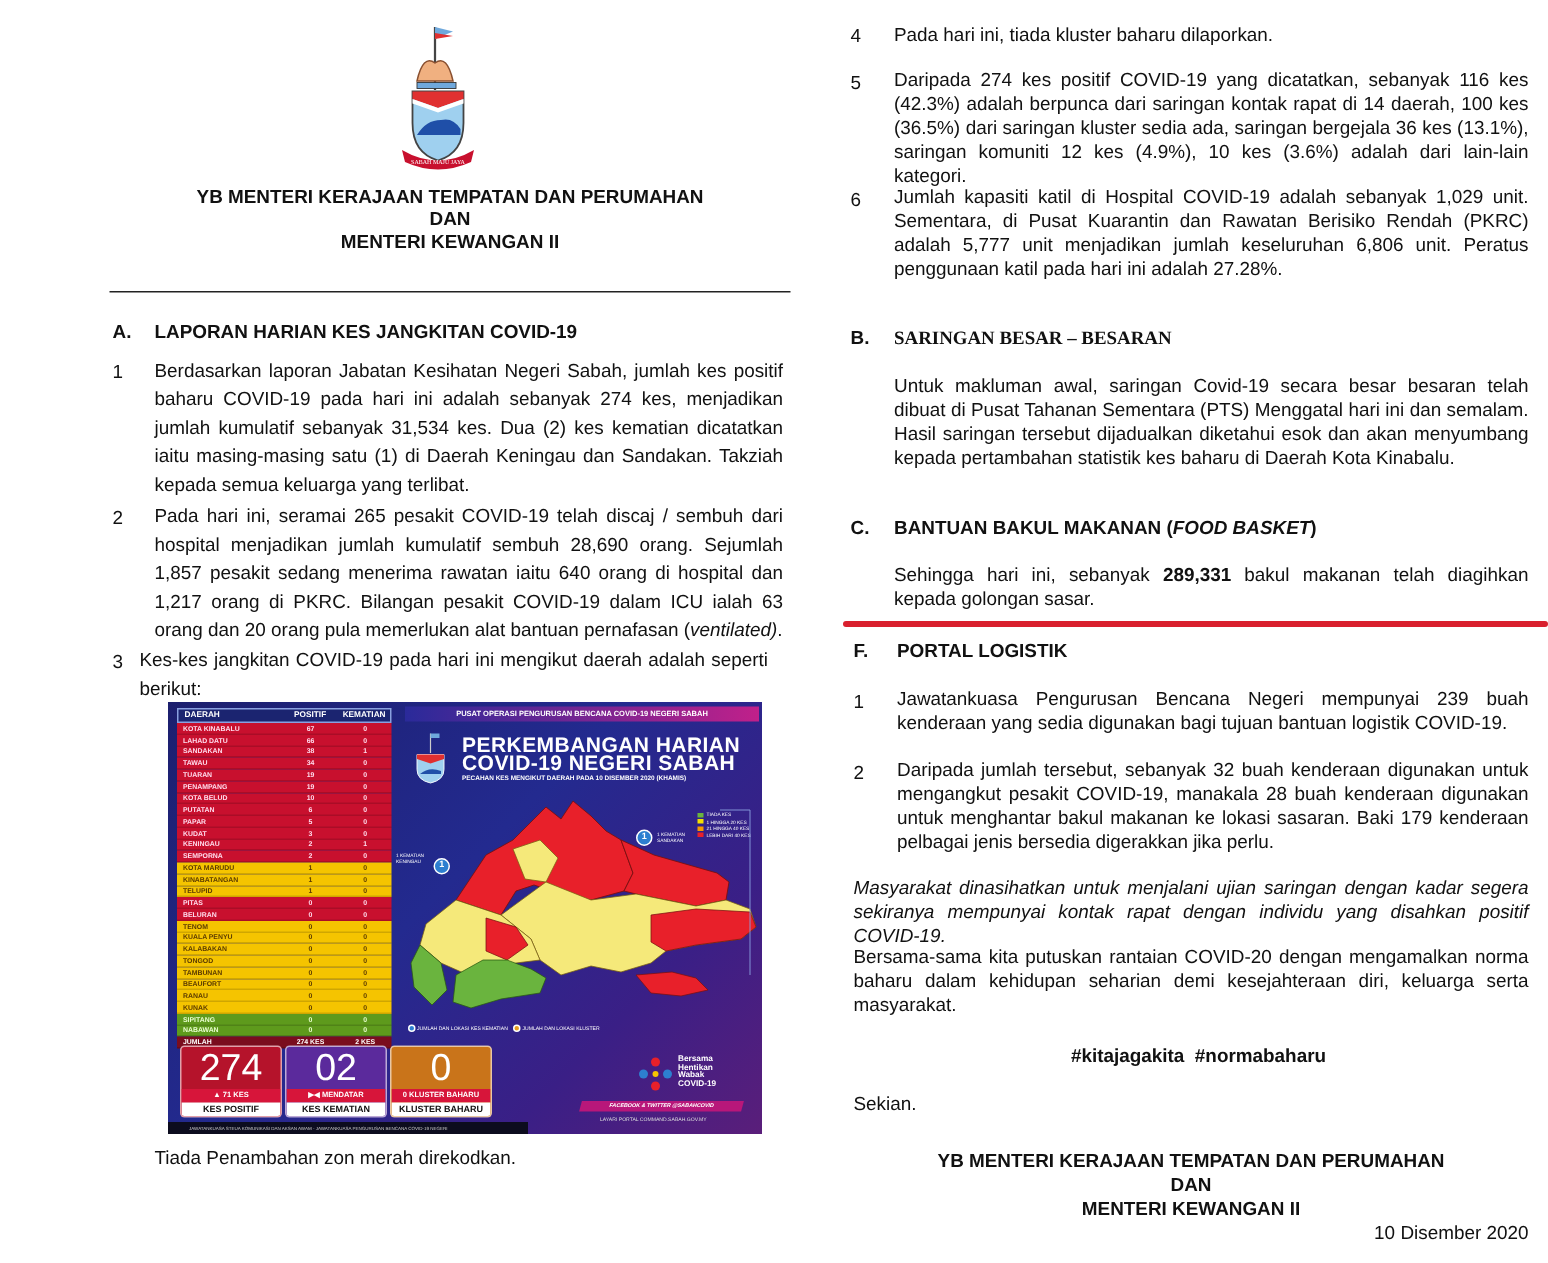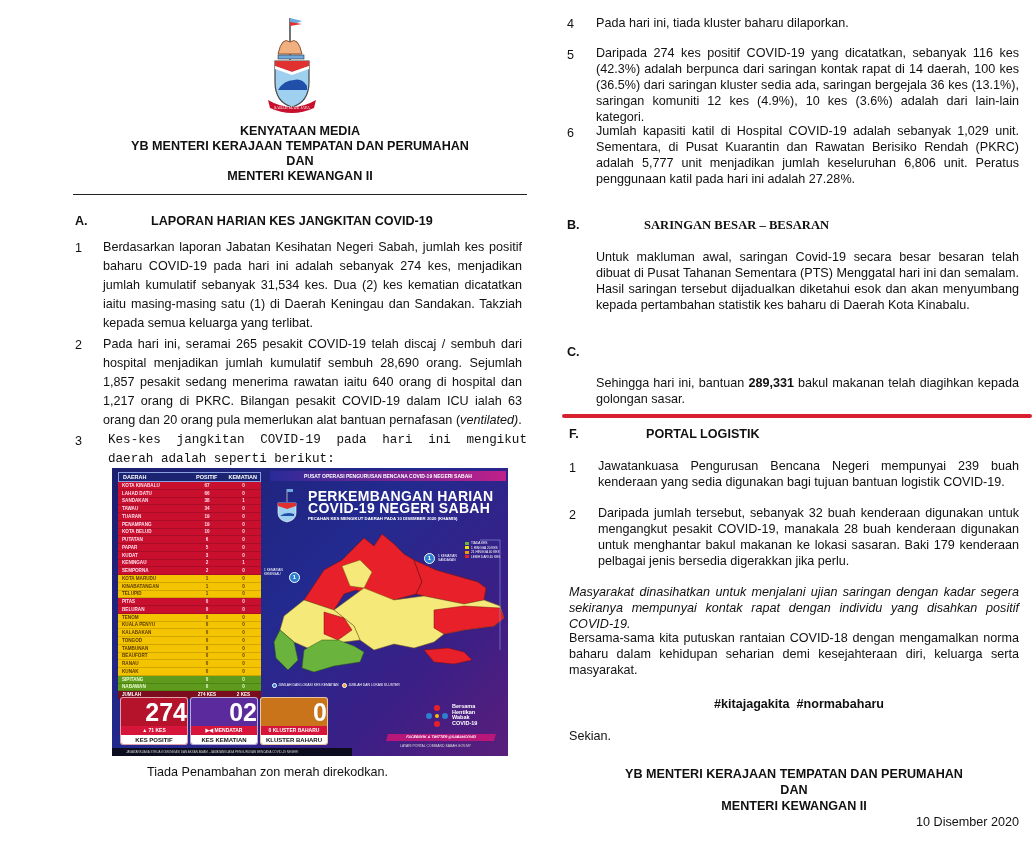--- a/index.html
+++ b/index.html
@@ -4,21 +4,21 @@
 <style>
   * { box-sizing: border-box; margin: 0; padding: 0; }
   html, body { width: 1032px; height: 842px; background: #ffffff; overflow: hidden; }
   body { position: relative; font-family: "Liberation Sans", sans-serif; color: #111; font-size: 12.6px; }
   .abs { position: absolute; }
   .para { text-align: justify; line-height: 19px; font-size: 12.6px; }
   .num { position: absolute; font-size: 12.6px; }
   .hdr { text-align: center; font-weight: bold; font-size: 12.6px; line-height: 15px; }
   .sec { font-weight: bold; font-size: 12.6px; }
   .sec .letter { position: absolute; left: 0; }
-  .sec .title { position: absolute; margin-left: 48px; }
+  .sec .title { position: absolute; }
 
   
   .info { position: absolute; left: 112px; top: 468px; width: 396px; height: 288px;
     background: linear-gradient(135deg, #1c1f6e 0%, #232a8f 45%, #3a1f86 75%, #5a1e7a 100%); overflow: hidden; padding-left: 44px; }
   .info .table { position: absolute; left: 6px; top: 4px; width: 143px; }
   .info .thead { display: flex; background: #1b2470; color: #fff; font-size: 5.5px; font-weight: bold; height: 10px; align-items: center; border: 1px solid #8aa0e0; }
   .info .row { display: flex; font-size: 4.6px; font-weight: bold; height: 7.75px; align-items: center; border-bottom: 1px solid rgba(0,0,0,0.15); }
   .info .c1 { width: 70px; padding-left: 4px; white-space: nowrap; overflow: hidden; }
   .info .c2 { width: 38px; text-align: center; }
   .info .c3 { width: 35px; text-align: center; }
@@ -26,21 +26,21 @@
   .row.yellow { background: #f5c400; color: #5a3a00; }
   .row.green { background: #5e9a1c; color: #eaffd0; }
   .row.total { background: #7a0d1e; color: #fff; }
   .banner-top { position: absolute; left: 158px; top: 3px; width: 236px; height: 10px;
     background: linear-gradient(90deg, #2a2a9a, #c0208a); color: #fff; font-size: 5px; font-weight: bold; text-align: center; line-height: 10px; }
   .big-title { position: absolute; left: 196px; top: 22px; color: #fff; font-weight: bold; font-size: 14px; line-height: 12px; letter-spacing: 0.3px; }
   .subtitle { position: absolute; left: 196px; top: 48px; color: #fff; font-size: 4.3px; font-weight: bold; }
   .legend { position: absolute; left: 353px; top: 73px; font-size: 3.2px; color: #fff; line-height: 4.5px; }
   .legend span.dot { display: inline-block; width: 4px; height: 3px; margin-right: 2px; vertical-align: middle; }
   .card { position: absolute; top: 229px; width: 68px; height: 48px; border-radius: 3px; border: 1px solid rgba(255,255,255,0.6); overflow: hidden; }
-  .card .val { height: 28px; color: #fff; font-weight: bold; font-size: 25px; text-align: right; line-height: 28px; }
+  .card .val { height: 28px; color: #fff; font-weight: normal; font-size: 25px; text-align: center; line-height: 28px; }
   .card .sub { height: 9px; background: #d7153a; color: #fff; font-size: 5px; font-weight: bold; text-align: center; line-height: 9px; }
   .card .lbl { height: 11px; background: #fff; color: #111; font-size: 6px; font-weight: bold; text-align: center; line-height: 11px; }
   .footer-strip { position: absolute; left: 0; bottom: 0; width: 240px; height: 8px; background: #0c0c1e; color: #ccc; font-size: 3px; line-height: 8px; padding-left: 14px; white-space: nowrap; }
   .bersama { position: absolute; left: 340px; top: 236px; color: #fff; font-size: 5.5px; line-height: 5.5px; font-weight: bold; }
   .social { position: absolute; left: 275px; top: 266px; width: 108px; height: 7px; background: #b8177a; color: #fff; font-size: 3.6px; font-weight: bold; line-height: 7px; text-align: center; transform: skewX(-15deg); }
   .portal { position: absolute; left: 288px; top: 276px; color: #ddd; font-size: 3.4px; }
   .maplegend { position: absolute; left: 160px; top: 215px; color: #fff; font-size: 3.4px; }
   .marker { position: absolute; width: 11px; height: 11px; border-radius: 50%; background: #2d7fd0; border: 1.5px solid #fff; color: #fff; font-size: 6px; font-weight: bold; text-align: center; line-height: 8px; }
   .marker-label { position: absolute; color: #fff; font-size: 3.2px; }
   .red-rule { position: absolute; left: 562px; top: 414px; width: 470px; height: 4px; background: #d9202e; border-radius: 2px; }
@@ -58,42 +58,41 @@
     <path d="M13 47 L47 47 L47 68 Q47 88 30 93 Q13 88 13 68 Z" fill="#9fd0ef" stroke="#444" stroke-width="1.2"></path>
     <path d="M13 47 L47 47 L47 52 L30 58 L13 52 Z" fill="#e03030"></path>
     <path d="M13 52 L30 58 L47 52 L47 55 L30 61 L13 55 Z" fill="#fff"></path>
     <path d="M16 76 Q22 66 32 66 Q40 64 45 72 L45 76 Z" fill="#1f4fa8"></path>
     <path d="M6 86 Q30 100 54 86 L52 94 Q30 104 8 94 Z" fill="#c8102e"></path>
     <text x="30" y="95" font-size="4" fill="#fff" text-anchor="middle" font-family="Liberation Serif, serif">SABAH MAJU JAYA</text>
   </svg>
 </div>
 
 <div class="abs hdr" style="left:100px; top:124px; width:400px;">
-  <div>KENYATAAN MEDIA</div>
   <div>YB MENTERI KERAJAAN TEMPATAN DAN PERUMAHAN</div>
   <div>DAN</div>
   <div>MENTERI KEWANGAN II</div>
 </div>
 <div class="abs" style="left:73px; top:194px; width:454px; height:1px; background:#222;"></div>
 
 <div class="abs sec" style="left:75px; top:214px; width:450px; height:16px;">
   <span class="letter">A.</span>
   <span class="title" style="left:28px;">LAPORAN HARIAN KES JANGKITAN COVID-19</span>
 </div>
 
 <span class="num" style="left:75px; top:241px;">1</span>
 <div class="abs para" style="left:103px; top:238px; width:419px;">Berdasarkan laporan Jabatan Kesihatan Negeri Sabah, jumlah kes positif baharu COVID-19 pada hari ini adalah sebanyak 274 kes, menjadikan jumlah kumulatif sebanyak 31,534 kes. Dua (2) kes kematian dicatatkan iaitu masing-masing satu (1) di Daerah Keningau dan Sandakan. Takziah kepada semua keluarga yang terlibat.</div>
 
 <span class="num" style="left:75px; top:338px;">2</span>
 <div class="abs para" style="left:103px; top:335px; width:419px;">
   <span>Pada hari ini, seramai 265 pesakit COVID-19 telah discaj / sembuh dari hospital menjadikan jumlah kumulatif sembuh 28,690 orang. Sejumlah 1,857 pesakit sedang menerima rawatan iaitu 640 orang di hospital dan 1,217 orang di PKRC. Bilangan pesakit COVID-19 dalam ICU ialah 63 orang dan 20 orang pula memerlukan alat bantuan pernafasan (</span><i>ventilated)</i><span>.</span>
 </div>
 
 <span class="num" style="left:75px; top:434px;">3</span>
-<div class="abs para" style="left:108px; top:431px; width:419px;font-family:Liberation Mono, monospace;">Kes-kes jangkitan COVID-19 pada hari ini mengikut daerah adalah seperti berikut:</div>
+<div class="abs para" style="left:93px; top:431px; width:419px;">Kes-kes jangkitan COVID-19 pada hari ini mengikut daerah adalah seperti berikut:</div>
 
 <div class="info">
   <div class="table">
     <div class="thead">
       <span class="c1">DAERAH</span>
       <span class="c2">POSITIF</span>
       <span class="c3">KEMATIAN</span>
     </div>
     <div id="rows">
         <div class="row red">
@@ -323,57 +322,58 @@
     <div>Bersama</div>
       <div>Hentikan</div>
       <div>Wabak</div>
       <div>COVID-19</div>
   </div>
   <div class="social">FACEBOOK &amp; TWITTER  @SABAHCOVID</div>
   <div class="portal">LAYARI PORTAL COMMAND.SABAH.GOV.MY</div>
   <div class="footer-strip">JAWATANKUASA STEUA KOMUNIKASI DAN AKSAN AWAM - JAWATANKUASA PENGURUSAN BENCANA COVID-19 NEGERI</div>
 </div>
 
-<div class="abs" style="left:103px; top:765px; font-size:12.6px;margin-left:44px;">Tiada Penambahan zon merah direkodkan.</div>
+<div class="abs" style="left:103px; top:765px; font-size:12.6px;">Tiada Penambahan zon merah direkodkan.</div>
 
 <span class="num" style="left:567px; top:17px;">4</span>
 <div class="abs para" style="left:596px; top:14px; width:423px;">Pada hari ini, tiada kluster baharu dilaporkan.</div>
 
 <span class="num" style="left:567px; top:48px;">5</span>
 <div class="abs para" style="left:596px; top:45px; width:423px; line-height:16px;">Daripada 274 kes positif COVID-19 yang dicatatkan, sebanyak 116 kes (42.3%) adalah berpunca dari saringan kontak rapat di 14 daerah, 100 kes (36.5%) dari saringan kluster sedia ada, saringan bergejala 36 kes (13.1%), saringan komuniti 12 kes (4.9%), 10 kes (3.6%) adalah dari lain-lain kategori.</div>
 
 <span class="num" style="left:567px; top:126px;">6</span>
 <div class="abs para" style="left:596px; top:123px; width:423px; line-height:16px;">Jumlah kapasiti katil di Hospital COVID-19 adalah sebanyak 1,029 unit. Sementara, di Pusat Kuarantin dan Rawatan Berisiko Rendah (PKRC) adalah 5,777 unit menjadikan jumlah keseluruhan 6,806 unit. Peratus penggunaan katil pada hari ini adalah 27.28%.</div>
 
 <div class="abs sec" style="left:567px; top:218px; width:450px; height:16px;">
   <span class="letter">B.</span>
   <span class="title" style="left:29px;font-family:Liberation Serif, serif;">SARINGAN BESAR – BESARAN</span>
 </div>
 <div class="abs para" style="left:596px; top:249px; width:423px; line-height:16px;">Untuk makluman awal,  saringan Covid-19 secara besar besaran telah dibuat di Pusat Tahanan Sementara (PTS) Menggatal hari ini dan semalam. Hasil saringan tersebut dijadualkan diketahui esok dan akan menyumbang kepada pertambahan statistik kes baharu di Daerah Kota Kinabalu.</div>
 
 <div class="abs sec" style="left:567px; top:345px; width:450px; height:16px;">
   <span class="letter">C.</span>
+  <span class="title" style="left:29px;"><span>BANTUAN BAKUL MAKANAN (</span><i>FOOD BASKET</i><span>)</span></span>
 </div>
 <div class="abs para" style="left:596px; top:375px; width:423px; line-height:16px;">
-  <span>Sehingga hari ini, bantuan </span><b>289,331</b><span> bakul makanan telah diagihkan kepada golongan sasar.</span>
+  <span>Sehingga hari ini, sebanyak </span><b>289,331</b><span> bakul makanan telah diagihkan kepada golongan sasar.</span>
 </div>
 
 <div class="red-rule"></div>
 
 <div class="abs sec" style="left:569px; top:427px; width:450px; height:16px;">
   <span class="letter">F.</span>
   <span class="title" style="left:29px;">PORTAL LOGISTIK</span>
 </div>
 <span class="num" style="left:569px; top:461px;">1</span>
 <div class="abs para" style="left:598px; top:458px; width:421px; line-height:16px;">Jawatankuasa Pengurusan Bencana Negeri mempunyai 239 buah kenderaan yang sedia digunakan bagi tujuan bantuan logistik COVID-19.</div>
 <span class="num" style="left:569px; top:508px;">2</span>
 <div class="abs para" style="left:598px; top:505px; width:421px; line-height:16px;">Daripada jumlah tersebut, sebanyak 32 buah kenderaan digunakan untuk mengangkut pesakit COVID-19, manakala 28 buah kenderaan digunakan untuk menghantar bakul makanan ke lokasi sasaran. Baki 179 kenderaan pelbagai jenis bersedia digerakkan jika perlu.</div>
 
 <div class="abs para" style="left:569px; top:584px; width:450px; line-height:16px;font-style:italic;">Masyarakat dinasihatkan untuk menjalani ujian saringan dengan kadar segera sekiranya mempunyai kontak rapat dengan individu yang disahkan positif COVID-19.</div>
-<div class="abs para" style="left:569px; top:630px; width:450px; line-height:16px;">Bersama-sama kita putuskan rantaian COVID-18 dengan mengamalkan norma baharu dalam kehidupan seharian demi kesejahteraan diri, keluarga serta masyarakat.</div>
+<div class="abs para" style="left:569px; top:630px; width:450px; line-height:16px;">Bersama-sama kita putuskan rantaian COVID-20 dengan mengamalkan norma baharu dalam kehidupan seharian demi kesejahteraan diri, keluarga serta masyarakat.</div>
 <div class="abs" style="left:574px; top:697px; width:450px; text-align:center; font-weight:bold; font-size:12.6px; white-space:pre;">#kitajagakita  #normabaharu</div>
 <div class="abs" style="left:569px; top:729px; font-size:12.6px;">Sekian.</div>
 <div class="abs hdr" style="left:569px; top:766px; width:450px; line-height:16px;">
   <div>YB MENTERI KERAJAAN TEMPATAN DAN PERUMAHAN</div>
   <div>DAN</div>
   <div>MENTERI KEWANGAN II</div>
   <div style="font-weight:normal;text-align:right;">10 Disember 2020</div>
 </div>
 
 </body></html>

